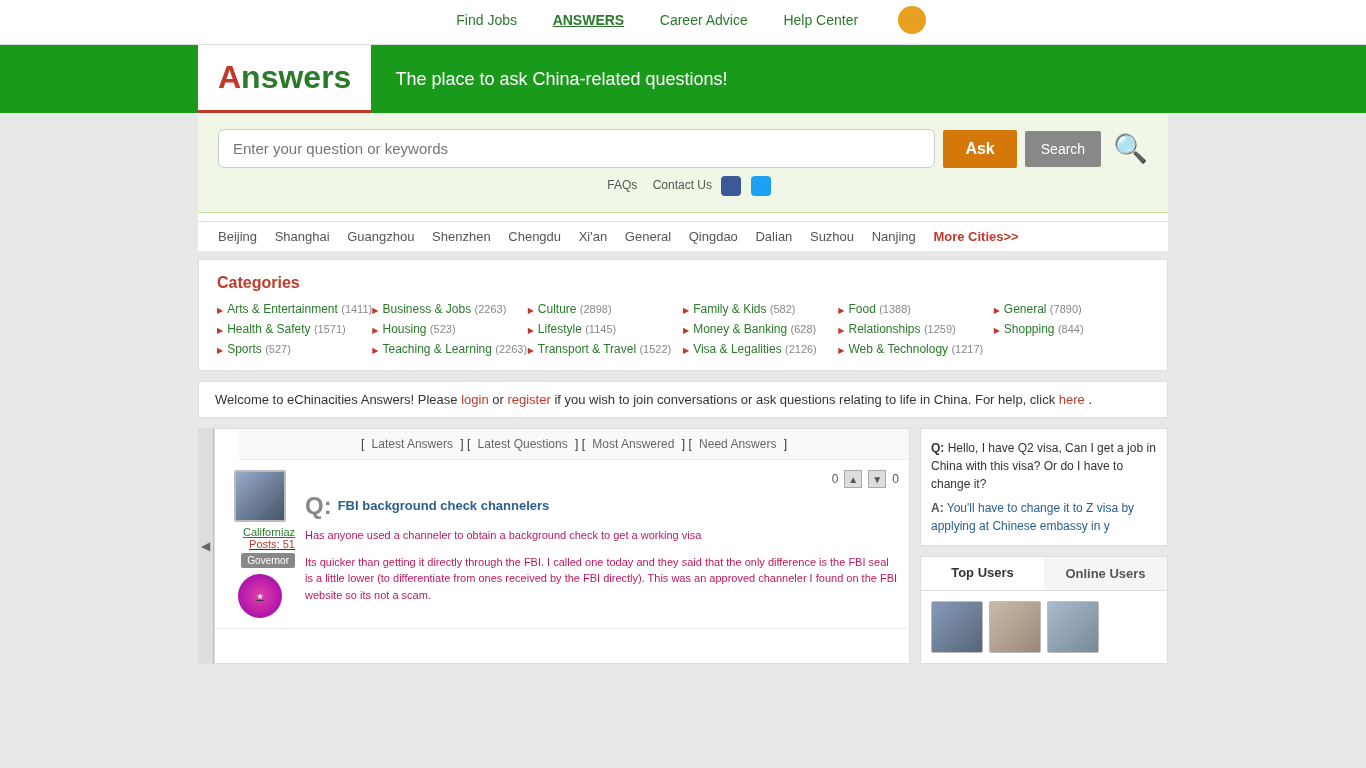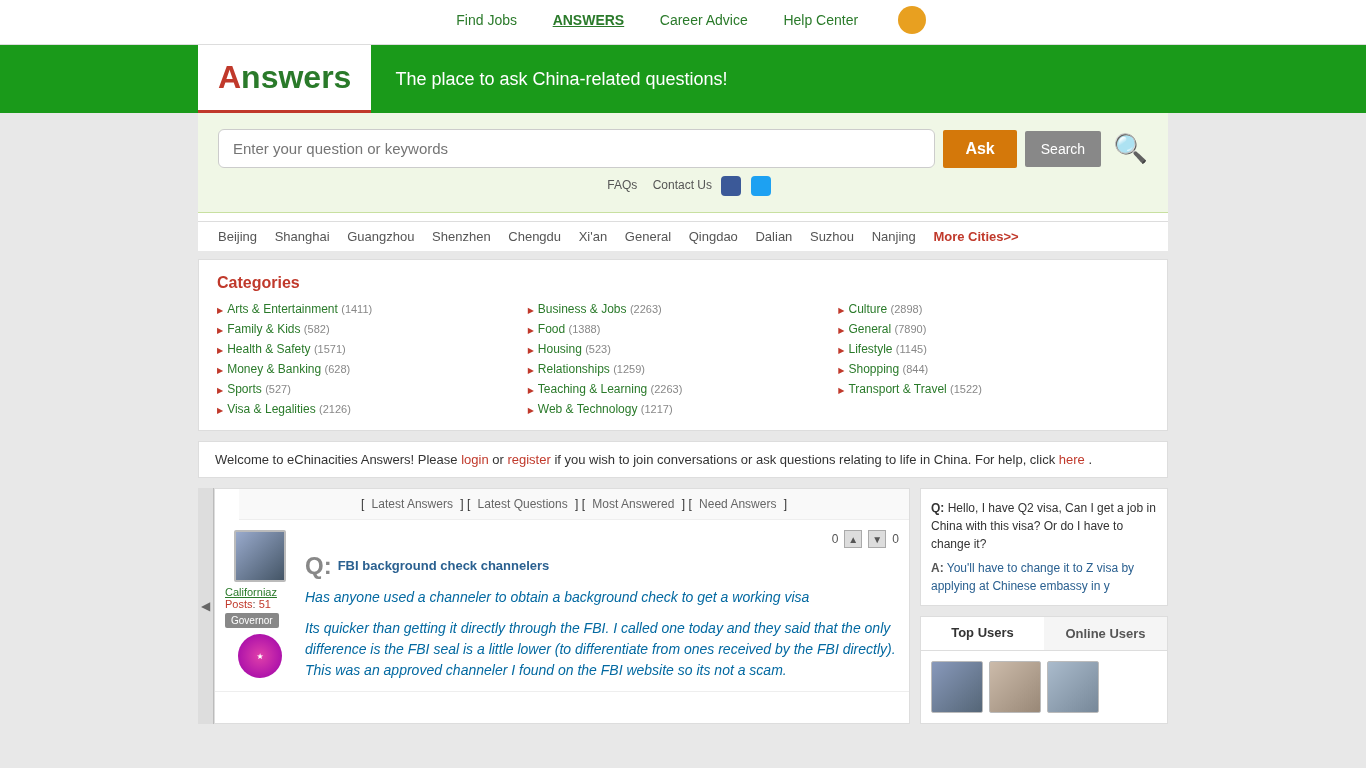--- a/index.html
+++ b/index.html
@@ -143,21 +143,21 @@
       padding: 14px 18px;
     }
     #categories-title {
       color: #c0392b;
       font-size: 16px;
       font-weight: bold;
       margin-bottom: 10px;
     }
     .cat-grid {
       display: grid;
-      grid-template-columns: repeat(3, 1fr);
+      grid-template-columns: repeat(6, 1fr);
       row-gap: 6px;
     }
     .cat-item {
       font-size: 12px;
       color: #444;
     }
     .cat-item::before {
       content: '▶';
       color: #c0392b;
       font-size: 8px;
@@ -227,22 +227,23 @@
     #filter-links a { color: #666; text-decoration: none; margin: 0 4px; }
 
     
     .question-entry {
       display: flex;
       padding: 10px;
       border-bottom: 1px solid #eee;
     }
     .user-avatar-section {
       width: 70px;
-      text-align: left;
+      text-align: right;
       flex-shrink: 0;
+      text-decoration: underline;
     }
     .avatar-img {
       width: 52px; height: 52px;
       background: #ddd;
       border: 2px solid #bbb;
       border-radius: 2px;
       display: flex;
       align-items: center;
       justify-content: center;
       overflow: hidden;
@@ -313,25 +314,24 @@
       line-height: 1;
     }
     .q-title {
       font-size: 13px;
       font-weight: bold;
       color: #2a6090;
       margin-bottom: 8px;
       clear: none;
     }
     .q-body {
-      font-size: 14px;
-      color: #0369a1;
+      font-size: 11px;
+      color: #be185d;
       line-height: 1.5;
       margin-top: 4px;
-      font-style: italic;
     }
 
     
     #right-sidebar {
       width: 248px;
       flex-shrink: 0;
     }
     #answer-of-day {
       background: #fff;
       border: 1px solid #ddd;

